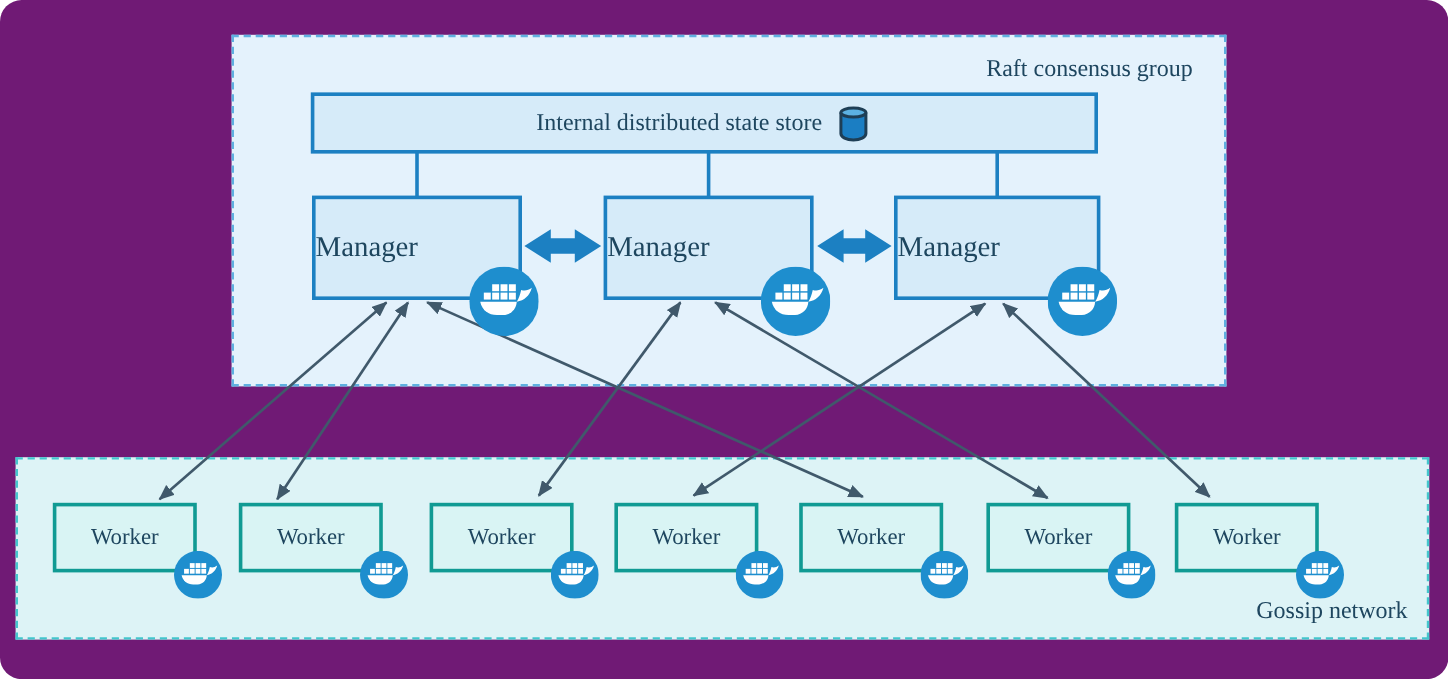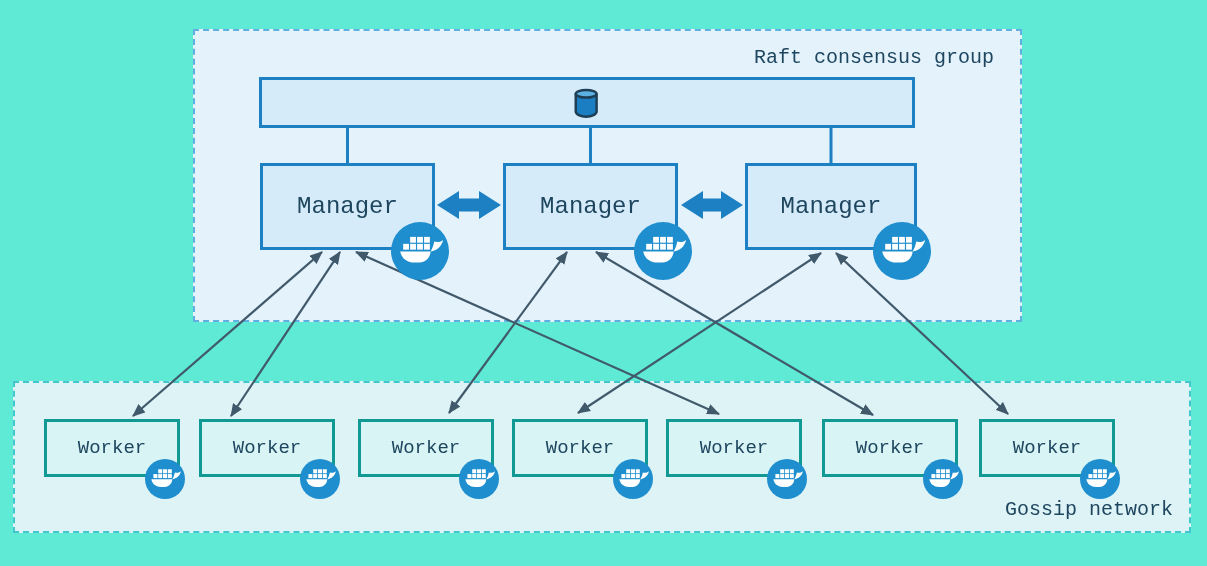--- a/index.html
+++ b/index.html
@@ -1,19 +1,19 @@
 <!DOCTYPE html>
 <html><head>
 <meta charset="utf-8">
 <style>
   html,body{margin:0;padding:0;background:#ffffff;}
   .stage{
-    position:relative;width:1207px;height:566px;background:#5eead4;
-    font-family:Liberation Mono, monospace;
-    color:#1e465f;overflow:hidden;
+    position:relative;width:1207px;height:566px;background:#701a75;
+    font-family:Liberation Serif, serif;
+    color:#1e465f;overflow:hidden;border-radius:18px;
   }
   
   .raft{
     position:absolute;left:193px;top:29px;width:829px;height:293px;
     background:#e4f2fc;border:2px dashed #5fb0e0;box-sizing:border-box;
   }
   .raft-label{
     position:absolute;top:15px;right:26px;font-size:20px;color:#1e465f;white-space:nowrap;
   }
   .gossip{
@@ -26,29 +26,29 @@
   
   .store{
     position:absolute;left:259px;top:77px;width:656px;height:51px;
     background:#d6ebf9;border:3px solid #1c80c2;box-sizing:border-box;
     display:flex;align-items:center;justify-content:center;gap:12px;
   }
   .store-text{font-size:20px;color:#1e465f;}
   .manager{
     position:absolute;top:163px;height:87px;background:#d6ebf9;
     border:3px solid #1c80c2;box-sizing:border-box;
-    display:flex;align-items:center;justify-content:center;
+    display:flex;align-items:center;justify-content:flex-start;
     font-size:24px;color:#1e465f;z-index:1;
   }
   .m1{left:260px;width:175px;}
   .m2{left:503px;width:175px;}
   .m3{left:745px;width:172px;}
   
   .worker{
-    position:absolute;top:419px;width:136px;height:58px;background:#d9f4f4;
+    position:absolute;top:419px;width:120px;height:58px;background:#d9f4f4;
     border:3px solid #109a93;box-sizing:border-box;
     display:flex;align-items:center;justify-content:center;
     font-size:19px;color:#1e465f;z-index:1;
   }
   
   .overlay{position:absolute;left:0;top:0;width:1207px;height:566px;z-index:2;pointer-events:none;}
   
   .badge{position:absolute;z-index:3;pointer-events:none;}
   .hidden-defs{position:absolute;width:0;height:0;overflow:hidden;}
 </style>
@@ -83,20 +83,21 @@
 
   <div class="raft">
     <div class="raft-label">Raft consensus group</div>
   </div>
 
   <div class="gossip">
     <div class="gossip-label">Gossip network</div>
   </div>
 
   <div class="store">
+    <span class="store-text">Internal distributed state store</span>
     <svg width="30" height="34" viewBox="0 0 36 40">
       <use href="#dbCylinder"></use>
     </svg>
   </div>
 
   <div class="manager m1">
     <span>Manager</span>
   </div>
   <div class="manager m2">
     <span>Manager</span>

